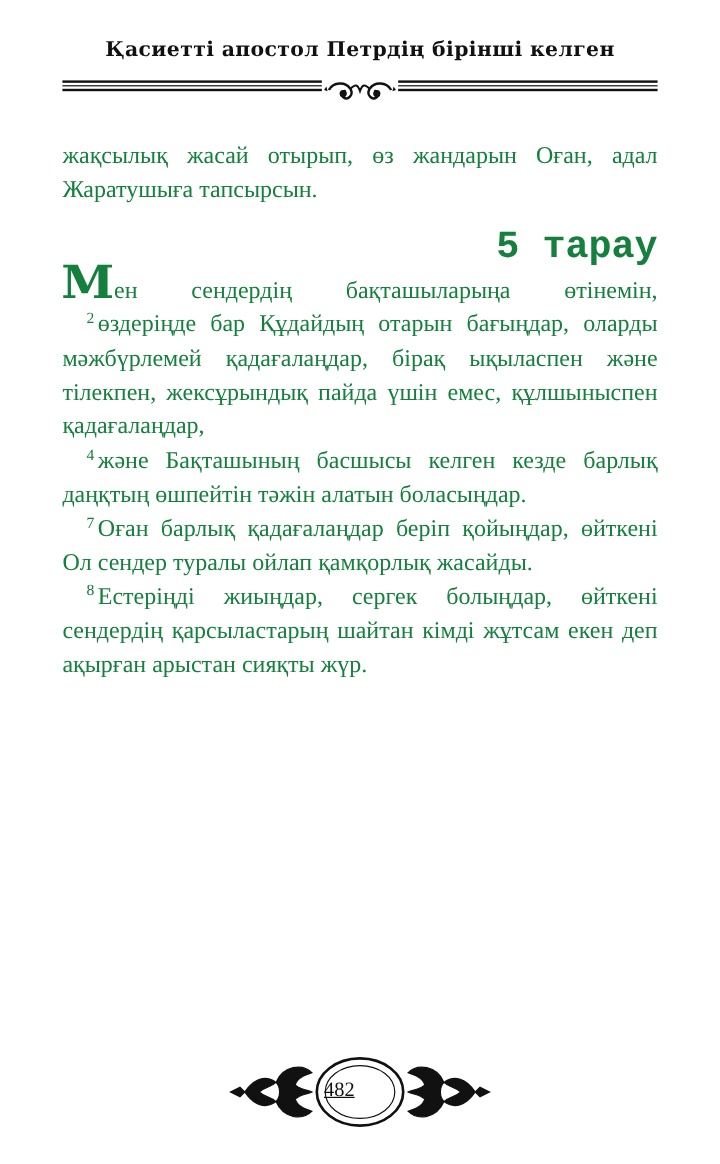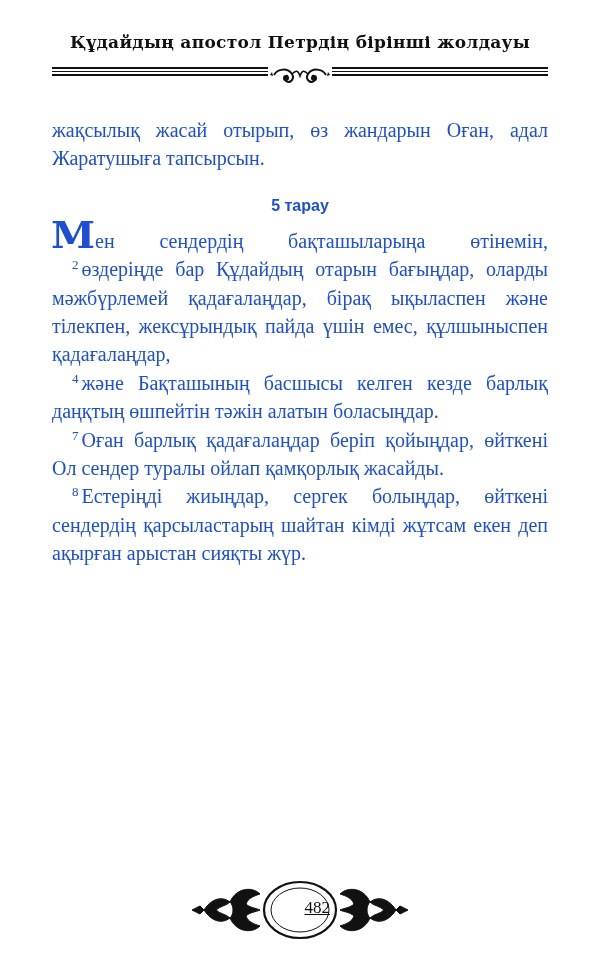--- a/index.html
+++ b/index.html
@@ -10,46 +10,46 @@
     font-family: "DejaVu Serif", serif; font-weight: bold; font-size: 17px; letter-spacing: 0.3px; color: #111;
   }
   .rule { position: absolute; left: 52px; width: 496px; background: #111; }
   .rule.r1 { top: 67px; height: 2px; }
   .rule.r2 { top: 71px; height: 1px; }
   .rule.r3 { top: 74px; height: 2px; }
   .head-ornament { position: absolute; left: 268px; top: 66px; width: 64px; height: 24px; }
   .body-text {
     position: absolute; left: 52px; top: 116px; width: 496px;
     font-family: "Liberation Serif", serif; font-size: 20px; line-height: 28.4px;
-    text-align: justify; color: #1d4ed8;
+    text-align: justify; color: #15803d;
   }
   .body-text p { margin: 0; }
   .chapter-title {
-    text-align: center; font-family: Liberation Sans, sans-serif; font-weight: bold; font-size: 16px;
+    text-align: right; font-family: Liberation Mono, monospace; font-weight: bold; font-size: 32px;
     margin-top: 18px; line-height: 30px;
   }
   .dropcap-line { text-align: justify; text-align-last: justify; }
   .dropcap {
     font-family: "DejaVu Serif", serif; font-weight: bold; font-size: 38px; line-height: 28px;
     display: inline-block; transform: scaleX(1.05); margin-right: 1px;
   }
   .verse { text-indent: 20px; }
   sup { font-size: 13px; line-height: 0; vertical-align: 7px; margin-right: 3px; }
   .footer-ornament { position: absolute; left: 190px; top: 878px; width: 220px; height: 64px; }
   .page-number {
-    position: absolute; left: 270px; top: 898px; width: 60px; text-align: right;
+    position: absolute; left: 270px; top: 898px; width: 60px; text-align: left;
     font-family: "Liberation Serif", serif; font-size: 17px; color: #111; text-decoration: underline;
   }
 </style>
 </head>
 <body>
 
 <div class="page">
 
-  <div class="running-head">Құдайдың апостол Петрдің бірінші жолдауы</div>
+  <div class="running-head">Қасиетті апостол Петрдің бірінші келген</div>
   <div class="rule r1"></div>
   <div class="rule r2"></div>
   <div class="rule r3"></div>
 
   <svg class="head-ornament" viewBox="0 0 64 24">
     <rect x="0" y="0" width="64" height="12" fill="#fff"></rect>
     <path d="M6 9 C10 2 20 2 24 8 C27 13 22 18 18 15 C15 13 17 9 20 10" fill="none" stroke="#111" stroke-width="2"></path>
     <path d="M58 9 C54 2 44 2 40 8 C37 13 42 18 46 15 C49 13 47 9 44 10" fill="none" stroke="#111" stroke-width="2"></path>
     <path d="M24 8 C28 4 30 4 32 10 C34 4 36 4 40 8" fill="none" stroke="#111" stroke-width="1.6"></path>
     <circle cx="18" cy="12" r="3" fill="#111"></circle>

